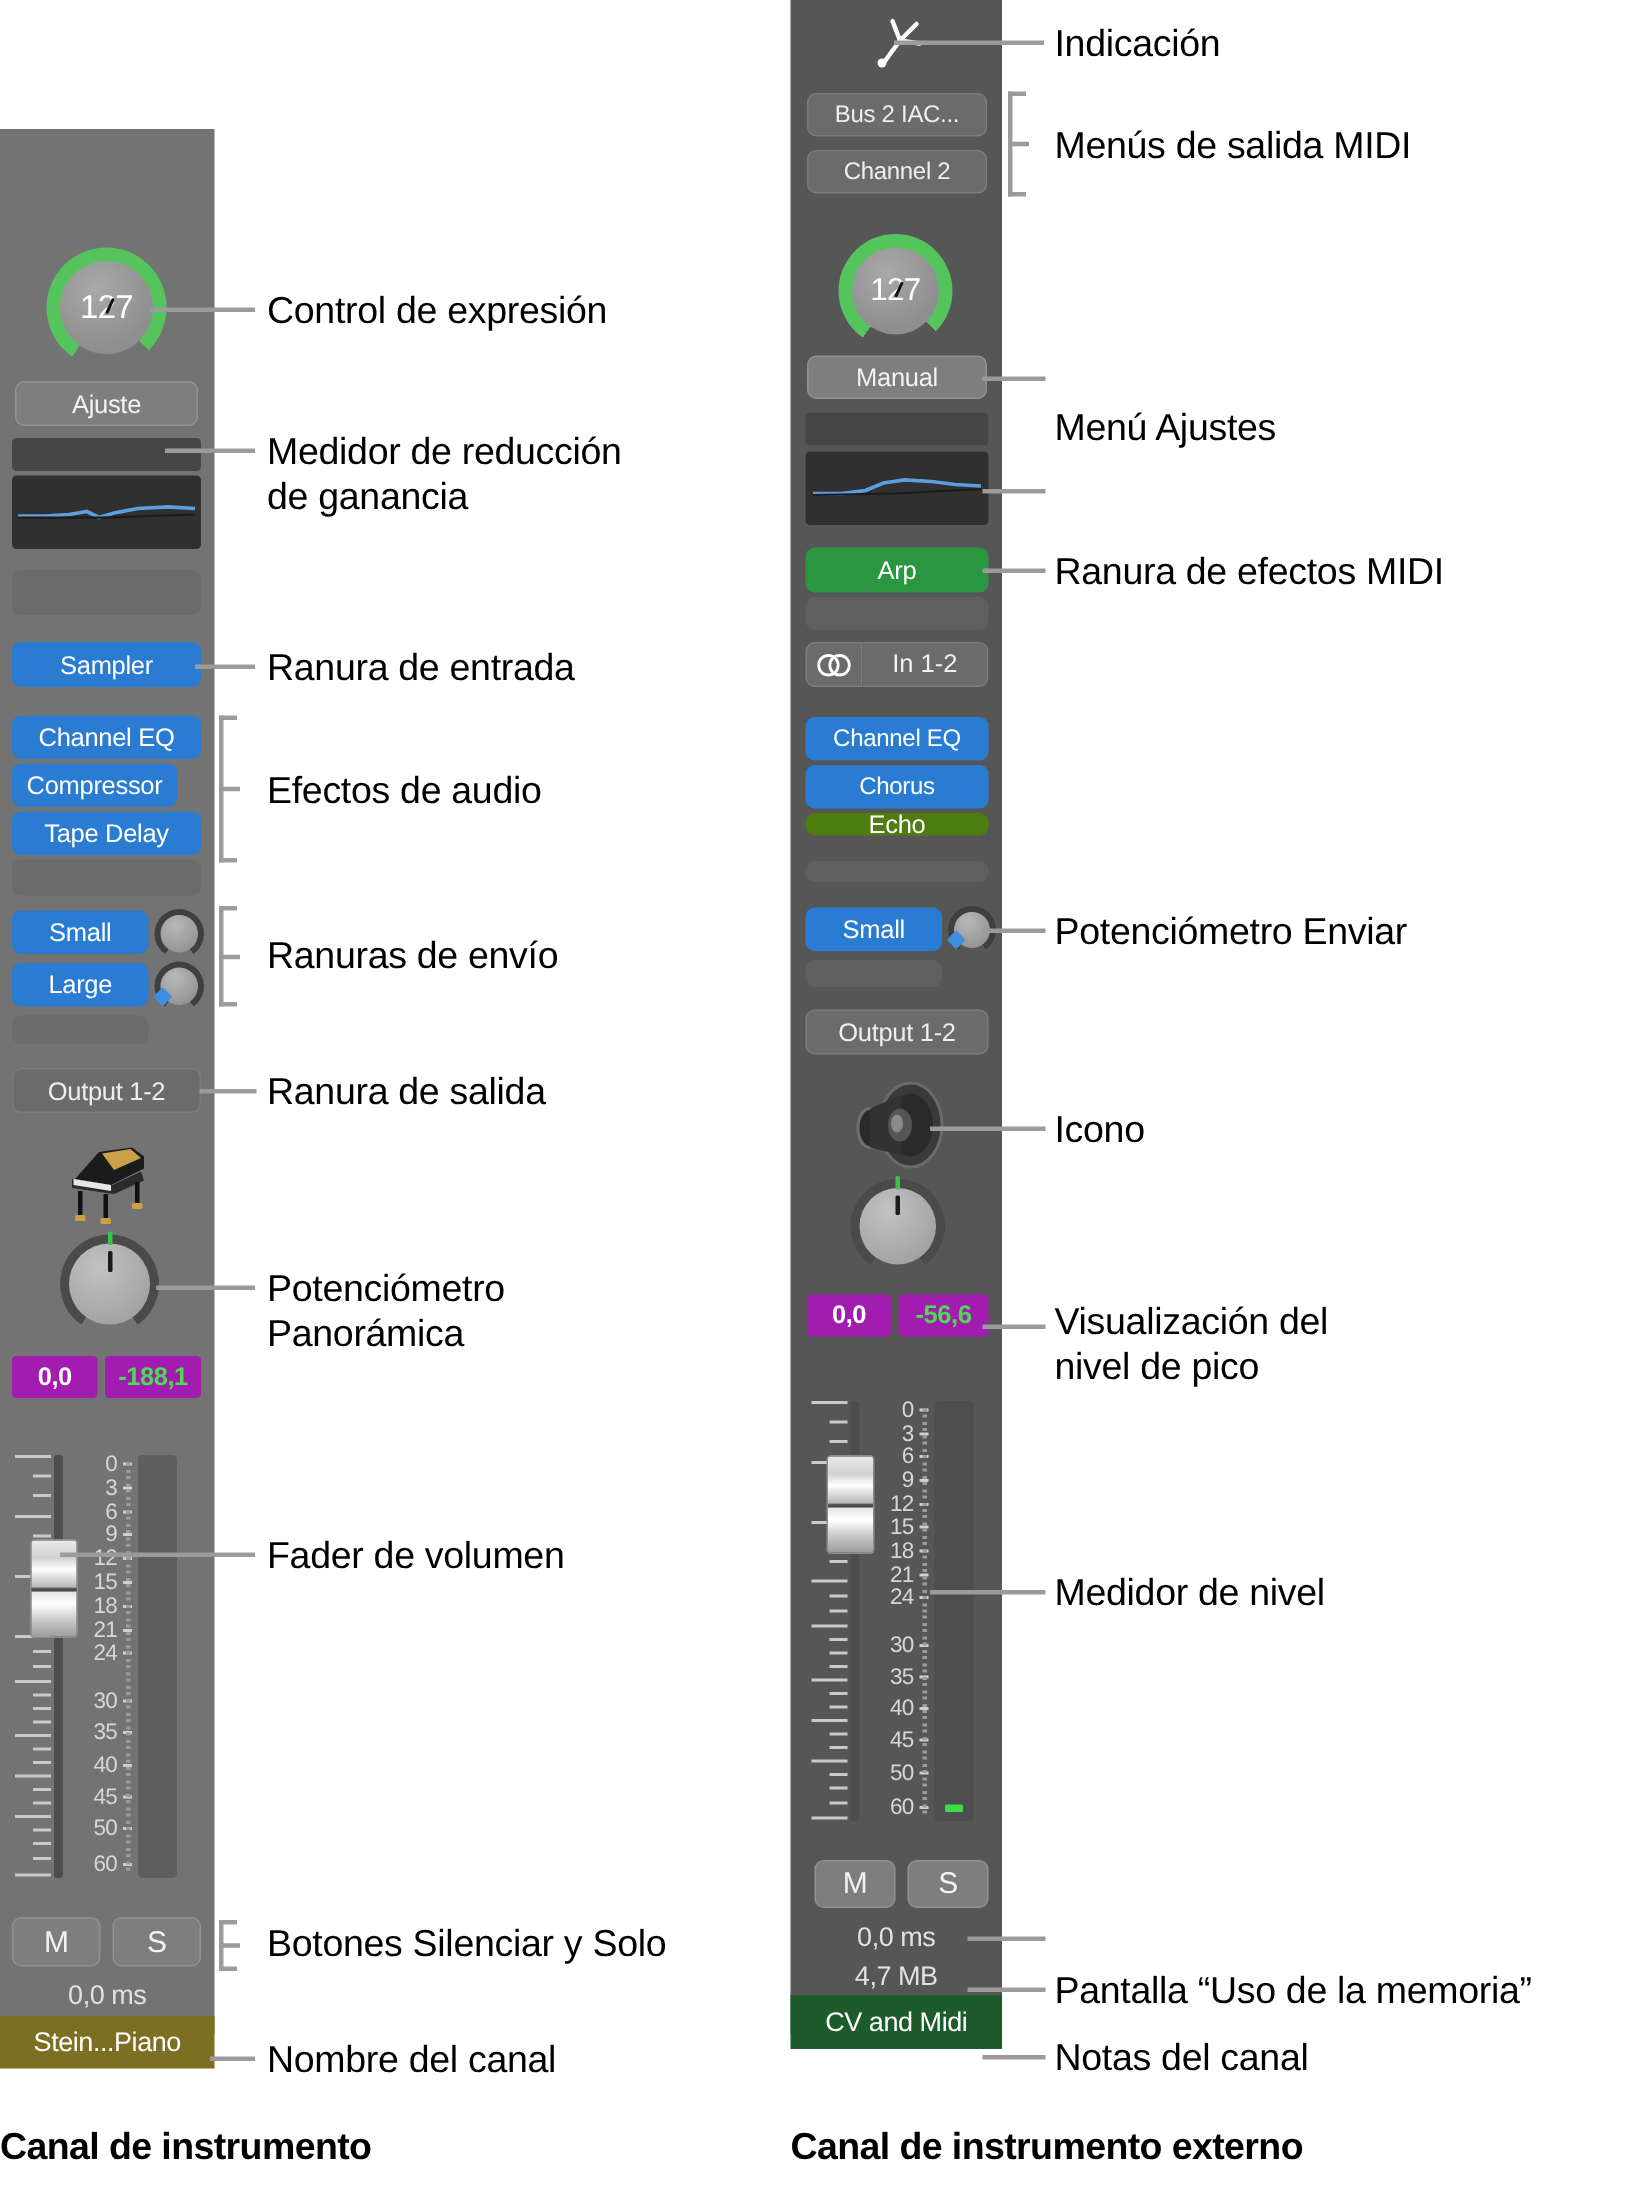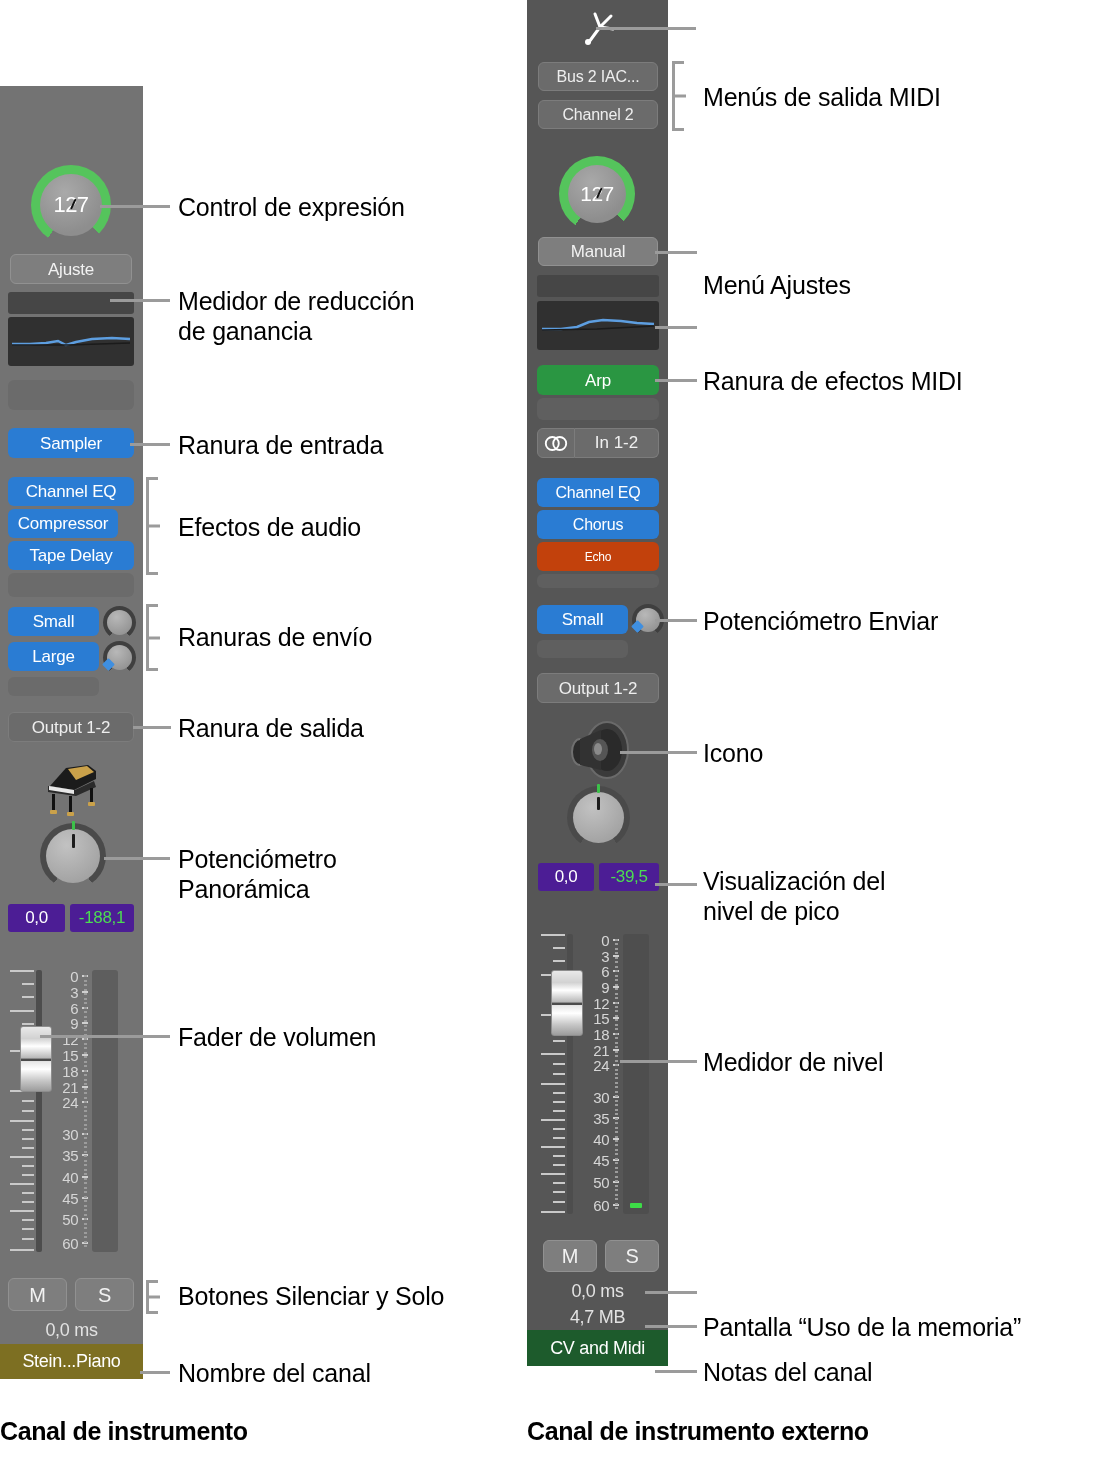--- a/index.html
+++ b/index.html
@@ -64,23 +64,23 @@
   .send-pot { position:absolute; }
   .send-pot .ring { position:absolute; inset:0; border-radius:50%;
     background:conic-gradient(from 215deg, #3f3f3f 0deg 290deg, rgba(0,0,0,0) 290deg 360deg); }
   .send-pot .body { position:absolute; border-radius:50%;
     background:radial-gradient(circle at 38% 28%, #b8b8b8, #959595 75%); }
   .send-pot .ind { position:absolute; width:9px; height:9px; background:#3f8fe0;
      border-radius:1px; transform:rotate(45deg); }
 
   
   .num {
-    position:absolute; background:#4c1d95; border-radius:3px;
+    position:absolute; background:#a21caf; border-radius:3px;
     display:flex; align-items:center; justify-content:center;
-    font-size:17px; color:#ffffff; letter-spacing:-0.3px;
+    font-size:17px; color:#ffffff; letter-spacing:-0.3px;font-weight:bold;
   }
   .num.green { color:#4cdc52; }
 
   
   .eqbox { position:absolute; background:#303030; border-radius:3px; overflow:hidden; }
   
   .grmeter { position:absolute; background:#464646; border-radius:3px; }
 
   
   .fader-track { position:absolute; background:#4d4d4d; border-radius:2px; }
@@ -382,21 +382,21 @@
         <svg viewBox="0 0 28 18" width="26" height="17">
           <circle cx="10" cy="9" r="7" fill="none" stroke="#ffffff" stroke-width="2"></circle>
           <circle cx="18" cy="9" r="7" fill="none" stroke="#ffffff" stroke-width="2"></circle>
         </svg>
       </div>
       <div class="in-box">In 1-2</div>
     </div>
 
     <div class="btn blue" style="left:10px; top:478px; width:122px; height:29px; font-size:16px;">Channel EQ</div>
     <div class="btn blue" style="left:10px; top:510px; width:122px; height:29px; font-size:16px;">Chorus</div>
-    <div class="btn dark" style="left:10px; top:542px; width:122px; height:29px; font-size:12px; background:#c2410c;">Echo</div>
+    <div class="btn dark" style="left:10px; top:542px; width:122px; height:15px; font-size:17px; background:#4d7c0f;">Echo</div>
     <div class="slot-empty" style="left:10px; top:574px; width:122px; height:14px; background:#5f5f5f;"></div>
 
     <div class="btn blue" style="left:10px; top:605px; width:91px; height:29px;">Small</div>
     <div class="send-pot" style="left:105px; top:604px; width:32px; height:32px;">
       <div class="ring"></div>
       <div class="body" style="left:4px; top:4px; right:4px; bottom:4px;"></div>
       <div class="ind" style="left:1px; top:18px;"></div>
     </div>
     <div class="slot-empty" style="left:10px; top:640px; width:91px; height:18px; background:#5f5f5f;"></div>
 
@@ -414,21 +414,21 @@
     </div>
 
     <div class="pan-knob" style="left:40px; top:786px; width:63px; height:63px;">
       <div class="pan-ring"></div>
       <div class="pan-body" style="left:6px; top:6px; right:6px; bottom:6px;"></div>
       <div class="pan-top-mark" style="left:30px; top:-2px;"></div>
       <div class="pan-pointer" style="left:30px; top:11px; height:13px;"></div>
     </div>
 
     <div class="num" style="left:11px; top:863px; width:56px; height:28px;">0,0</div>
-    <div class="num green" style="left:72px; top:863px; width:60px; height:28px;">-39,5</div>
+    <div class="num green" style="left:72px; top:863px; width:60px; height:28px;">-56,6</div>
 
     <div class="fader-track" style="left:40px; top:934px; width:6px; height:280px;"></div>
     <div class="fader-ticks" style="left:14px; top:934px; width:24px; height:280px;">
       <i style="top:0px;   width:24px;"></i>
       <i style="top:13px;  width:12px;"></i>
       <i style="top:26px;  width:12px;"></i>
       <i style="top:40px;  width:24px;"></i>
       <i style="top:53px;  width:12px;"></i>
       <i style="top:66px;  width:12px;"></i>
       <i style="top:80px;  width:24px;"></i>
@@ -602,20 +602,21 @@
     <div class="tb"></div>
     <div class="bb"></div>
     <div class="mb"></div>
   </div>
   <div class="anno" style="left:178px; top:1281px; width:400px;">Botones Silenciar y Solo</div>
 
   <div class="leader" style="left:140px; top:1371px; width:30px;"></div>
   <div class="anno" style="left:178px; top:1358px; width:330px;">Nombre del canal</div>
 
   <div class="leader" style="left:596px; top:27px; width:100px;"></div>
+  <div class="anno" style="left:703px; top:14px; width:360px;">Indicación</div>
 
   <div class="brace" style="left:672px; top:61px; width:26px; height:70px;">
     <div class="vb"></div>
     <div class="tb"></div>
     <div class="bb"></div>
     <div class="mb"></div>
   </div>
   <div class="anno" style="left:703px; top:82px; width:360px;">Menús de salida MIDI</div>
 
   <div class="leader" style="left:655px; top:251px; width:42px;"></div>

